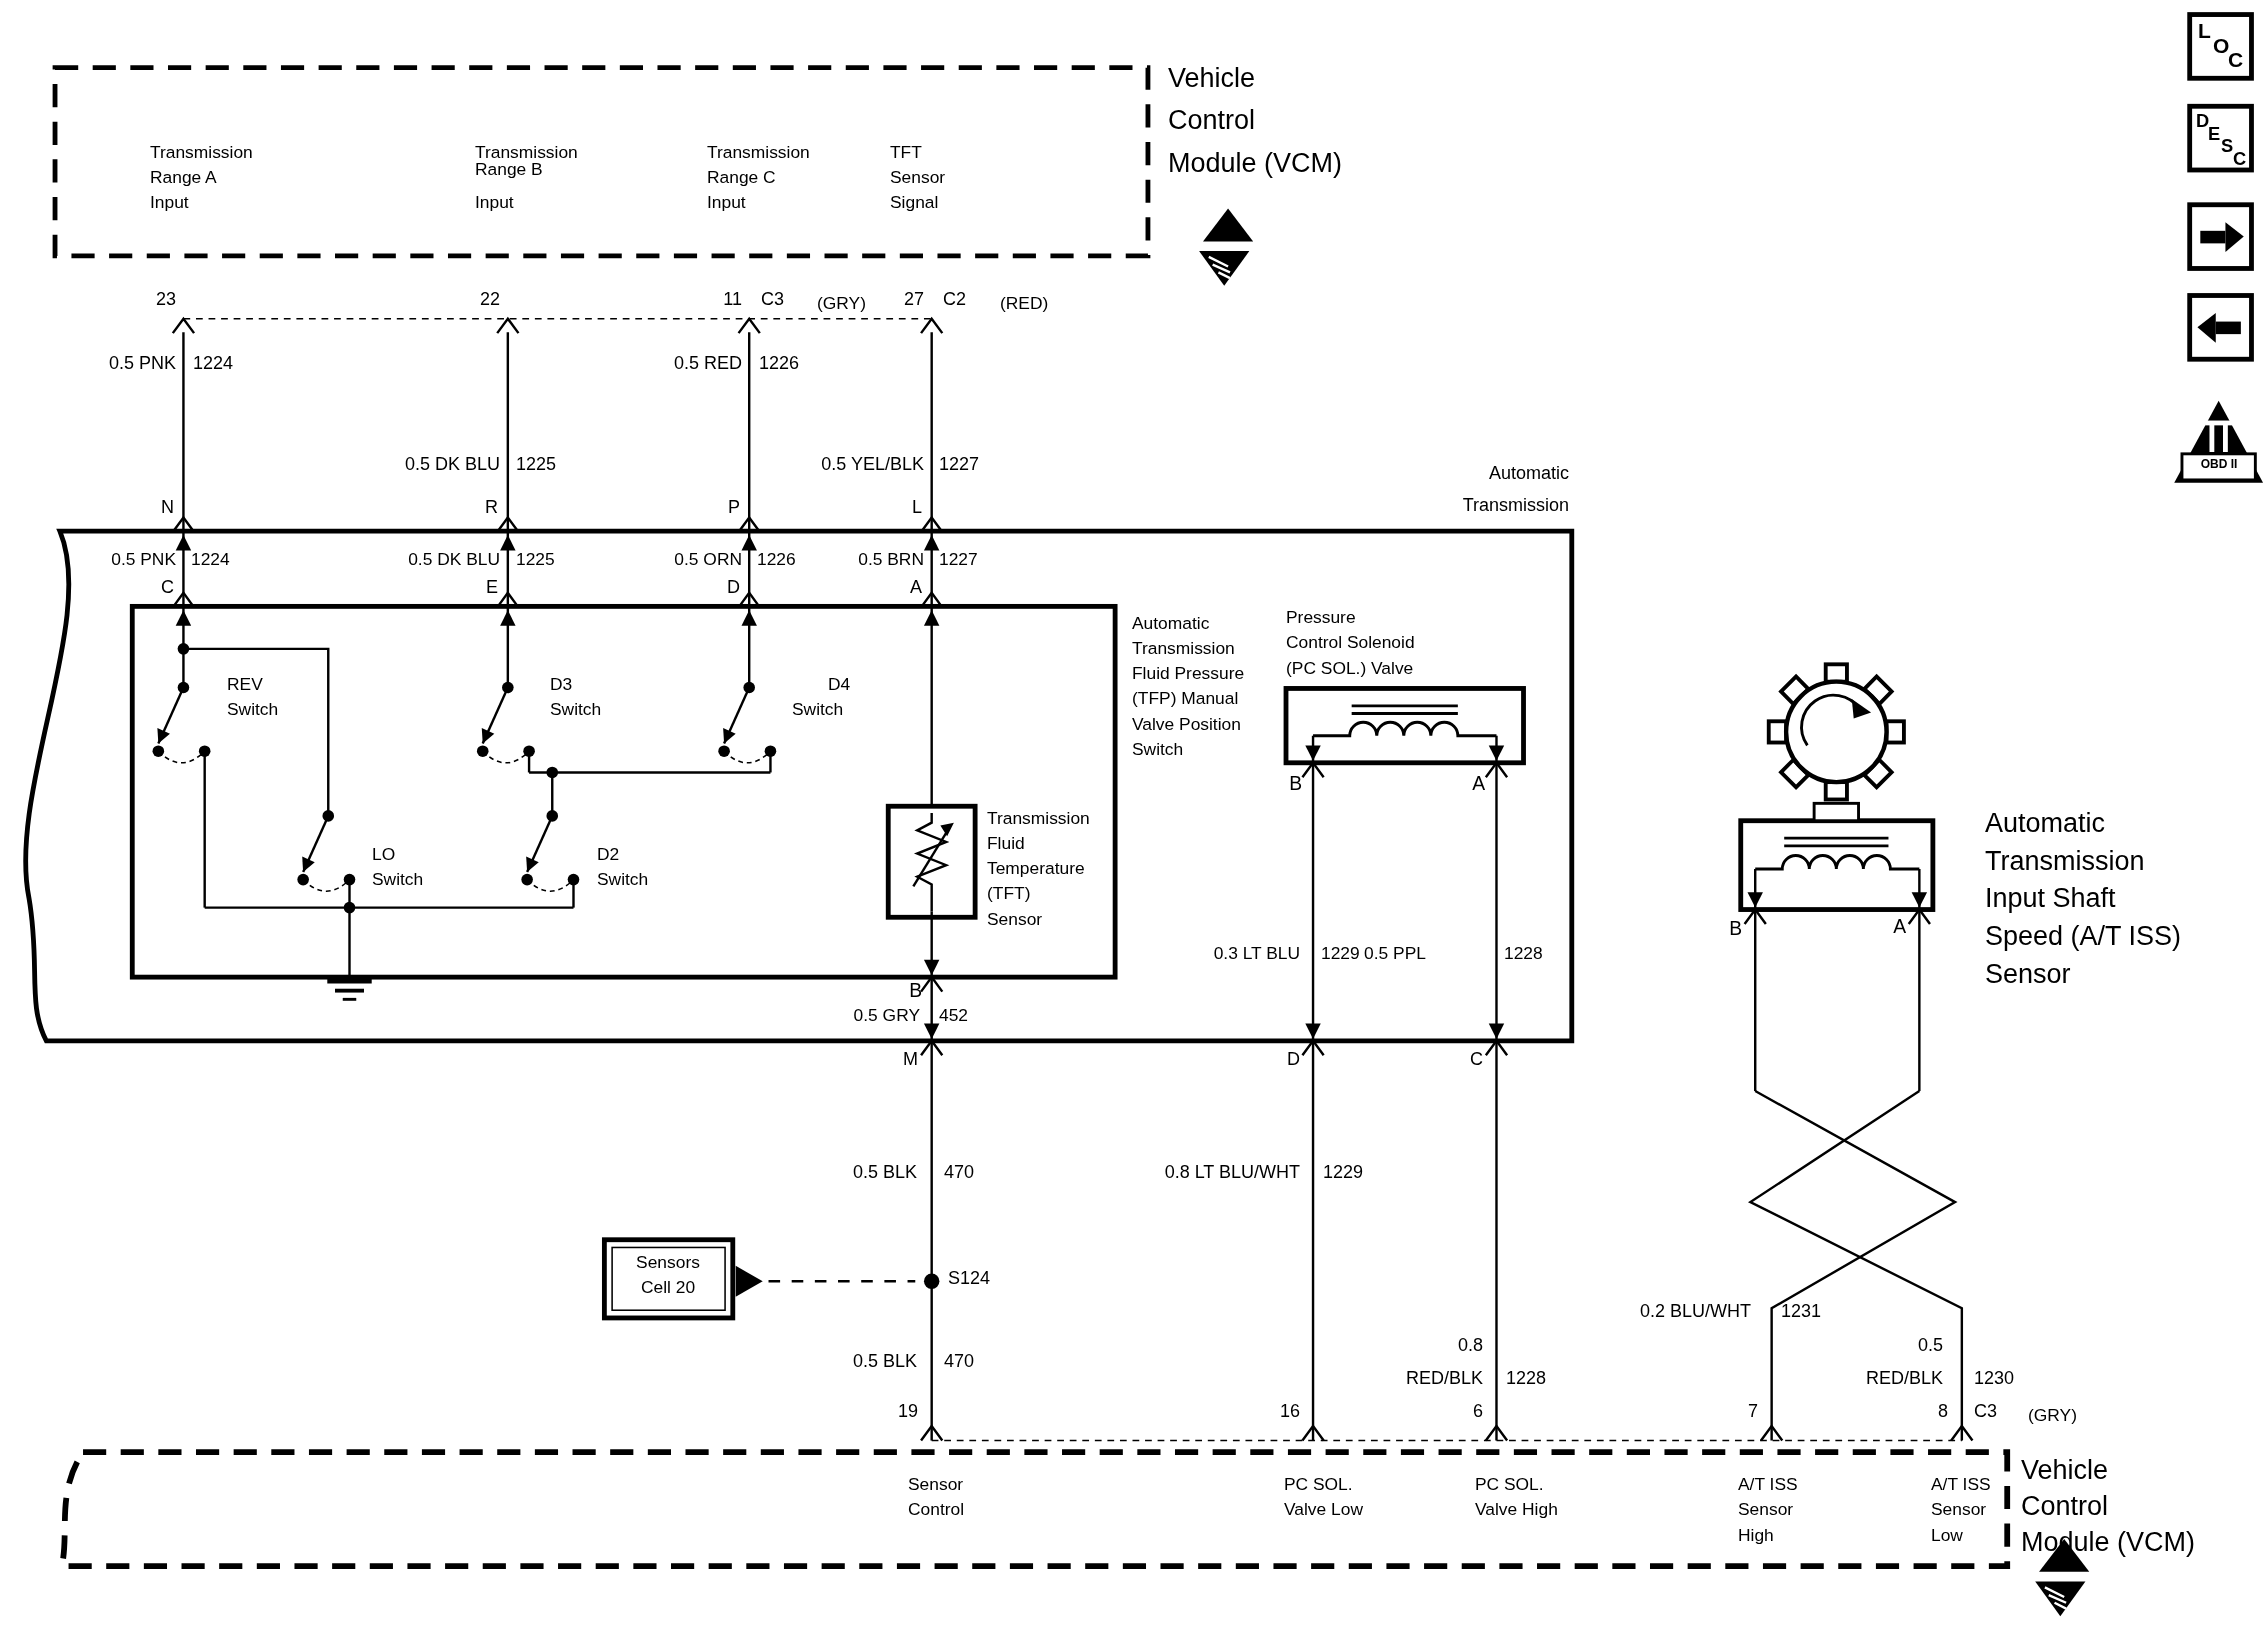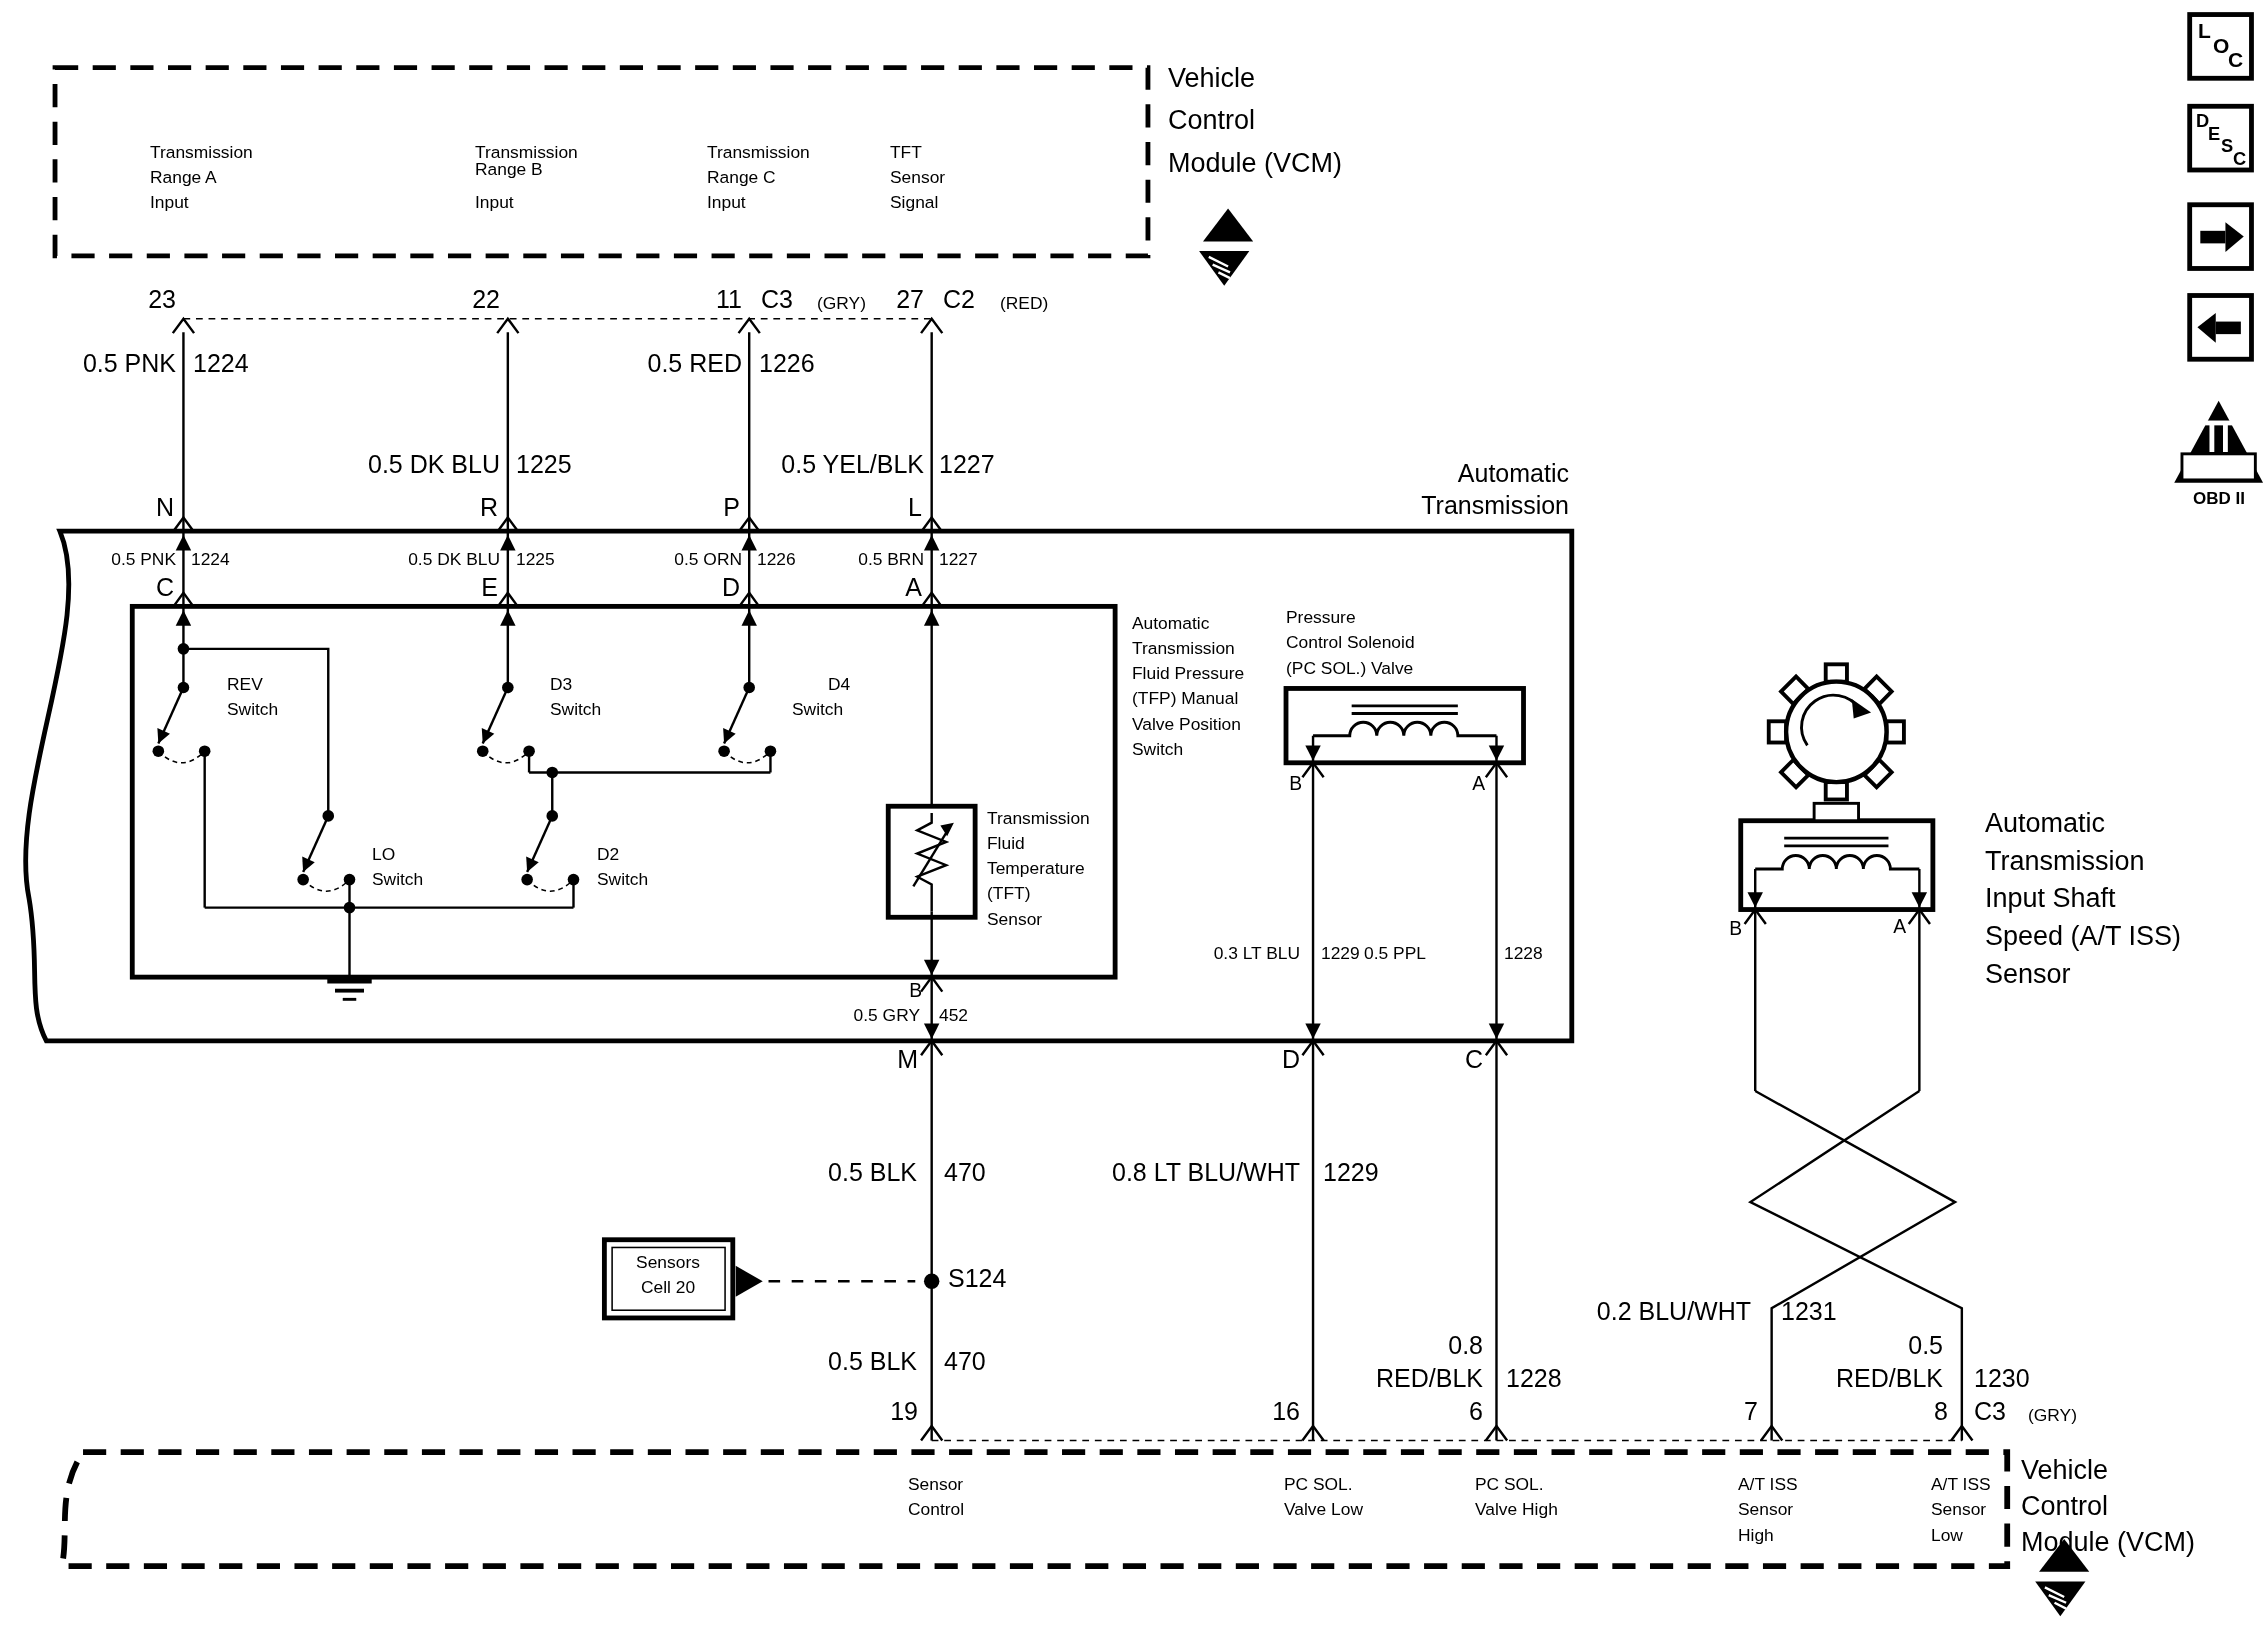--- a/index.html
+++ b/index.html
@@ -2,21 +2,21 @@
 <html><head>
 <meta charset="utf-8">
 <style>
   html,body{margin:0;padding:0;background:#fff;}
   .canvas{position:relative;width:2265px;height:1626px;background:#fff;
           font-family:"Liberation Sans",sans-serif;color:#000;overflow:hidden;}
   svg{position:absolute;left:0;top:0;}
   .lb{position:absolute;white-space:nowrap;color:#000;}
   .s17{font-size:17.4px;line-height:23px;}
   .s18{font-size:19.3px;line-height:23px;}
-  .s25{font-size:25px;line-height:27px;}
+  .s25{font-size:18px;line-height:27px;}
   .s27{font-size:27px;line-height:33px;}
   .ra{transform:translateX(-100%);}
   .c{transform:translateX(-50%);}
   .b{font-weight:bold;}
 </style>
 </head>
 <body>
 
 <div class="canvas">
 
@@ -386,16 +386,16 @@
 <div class="lb s27" style="left:2021px;top:1490px;">Control</div>
 <div class="lb s27" style="left:2021px;top:1526px;">Module (VCM)</div>
 
 <div class="lb b" style="left:2198px;top:19.3px;font-size:21px;">L</div>
 <div class="lb b" style="left:2213px;top:34px;font-size:21px;">O</div>
 <div class="lb b" style="left:2228px;top:48px;font-size:21px;">C</div>
 <div class="lb b" style="left:2196px;top:110px;font-size:18.3px;">D</div>
 <div class="lb b" style="left:2208px;top:123px;font-size:18.3px;">E</div>
 <div class="lb b" style="left:2221px;top:135px;font-size:18.3px;">S</div>
 <div class="lb b" style="left:2233px;top:148px;font-size:18.3px;">C</div>
-<div class="lb b c" style="left:2219px;top:457px;font-size:17px;margin-top:32px;">OBD II</div>
+<div class="lb b c" style="left:2219px;top:457px;font-size:12px;">OBD II</div>
 
 </div>
 
 
 </body></html>

